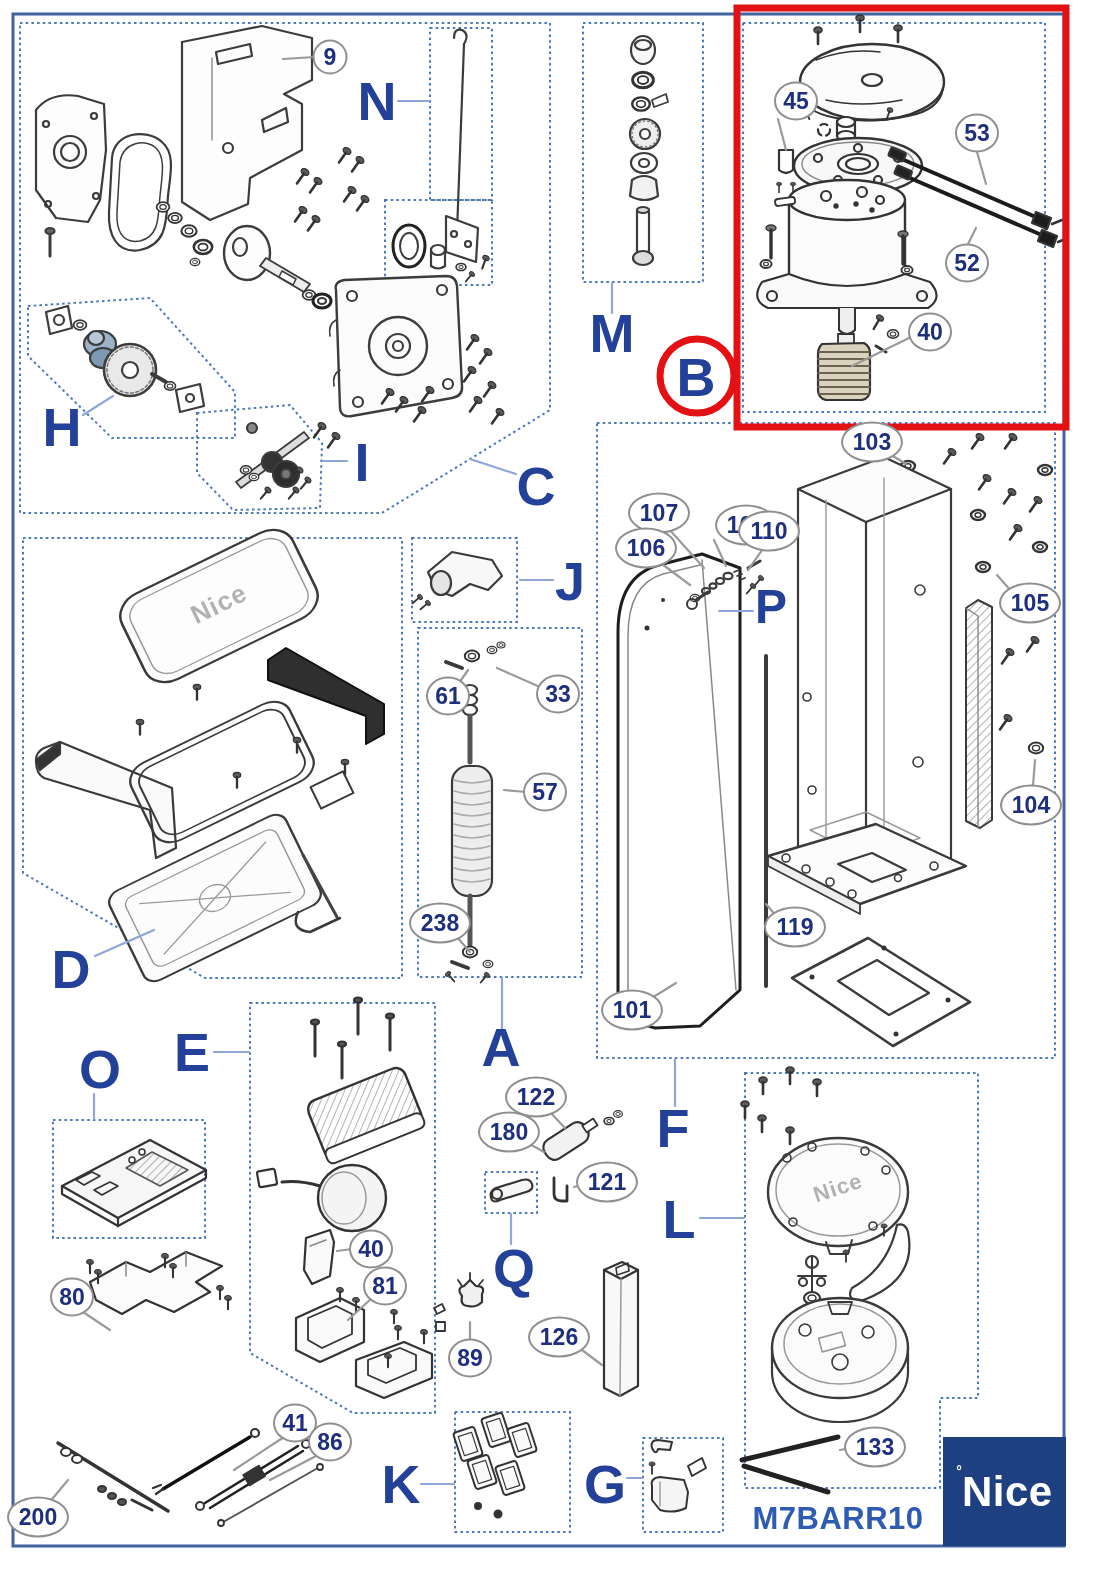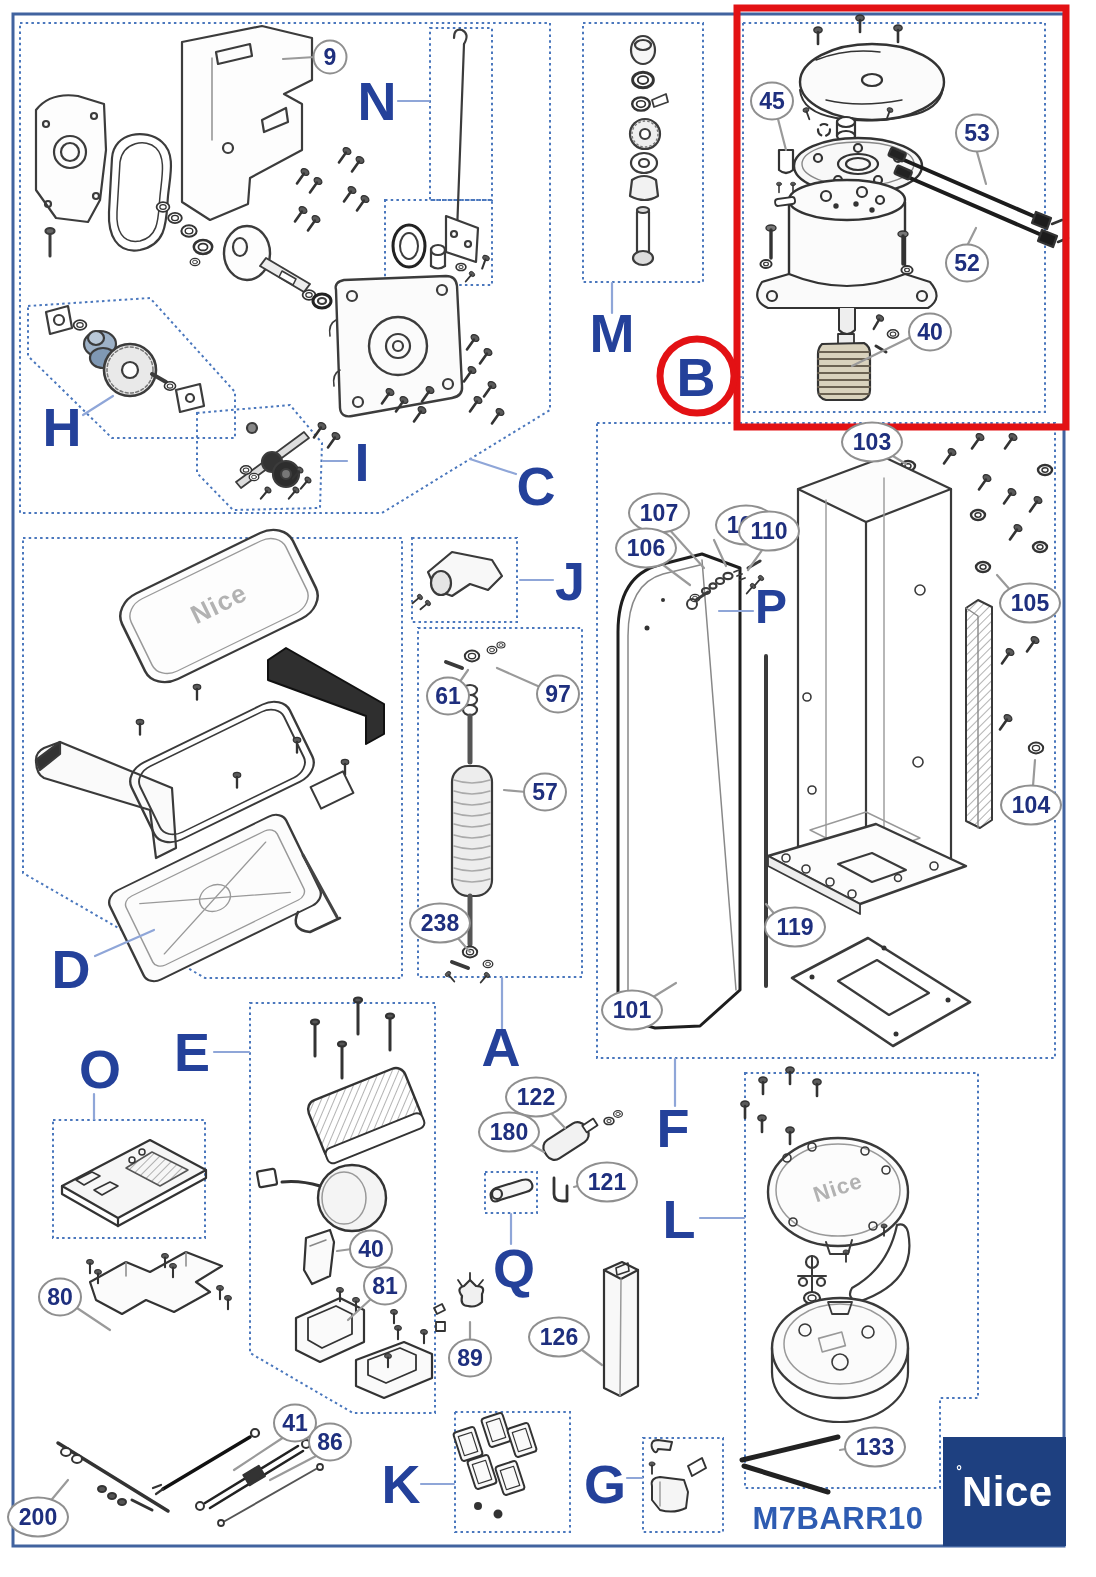--- a/index.html
+++ b/index.html
@@ -661,45 +661,45 @@
 <div class="sec" style="left:501px;top:1047px">A</div>
 <div class="sec" style="left:673px;top:1128px">F</div>
 <div class="sec" style="left:679px;top:1219px">L</div>
 <div class="sec" style="left:100px;top:1069px">O</div>
 <div class="sec" style="left:192px;top:1052px">E</div>
 <div class="sec" style="left:514px;top:1268px">Q</div>
 <div class="sec" style="left:401px;top:1484px">K</div>
 <div class="sec" style="left:605px;top:1484px">G</div>
 
 <div class="co" style="left:330px;top:57px;width:31px;height:31px">9</div>
-<div class="co" style="left:772px;top:101px;width:40px;height:35px">45</div>
+<div class="co" style="left:796px;top:101px;width:40px;height:35px">45</div>
 <div class="co" style="left:977px;top:133px;width:40px;height:35px">53</div>
 <div class="co" style="left:967px;top:263px;width:40px;height:35px">52</div>
 <div class="co" style="left:930px;top:332px;width:40px;height:35px">40</div>
 <div class="co" style="left:872px;top:442px;width:58px;height:37px">103</div>
 <div class="co" style="left:659px;top:513px;width:58px;height:37px">107</div>
 <div class="co" style="left:746px;top:525px;width:58px;height:37px">109</div>
 <div class="co" style="left:769px;top:531px;width:58px;height:37px">110</div>
 <div class="co" style="left:646px;top:548px;width:58px;height:37px">106</div>
 <div class="co" style="left:1030px;top:603px;width:58px;height:37px">105</div>
 <div class="co" style="left:1031px;top:805px;width:58px;height:37px">104</div>
 <div class="co" style="left:795px;top:927px;width:58px;height:37px">119</div>
 <div class="co" style="left:632px;top:1010px;width:58px;height:37px">101</div>
 <div class="co" style="left:448px;top:696px;width:40px;height:35px">61</div>
-<div class="co" style="left:558px;top:694px;width:40px;height:35px">97</div>
+<div class="co" style="left:558px;top:694px;width:40px;height:35px">33</div>
 <div class="co" style="left:545px;top:792px;width:40px;height:35px">57</div>
 <div class="co" style="left:440px;top:923px;width:58px;height:37px">238</div>
 <div class="co" style="left:536px;top:1097px;width:58px;height:37px">122</div>
 <div class="co" style="left:509px;top:1132px;width:58px;height:37px">180</div>
 <div class="co" style="left:607px;top:1182px;width:58px;height:37px">121</div>
 <div class="co" style="left:470px;top:1358px;width:40px;height:35px">89</div>
 <div class="co" style="left:559px;top:1337px;width:58px;height:37px">126</div>
 <div class="co" style="left:371px;top:1249px;width:40px;height:35px">40</div>
 <div class="co" style="left:385px;top:1286px;width:40px;height:35px">81</div>
-<div class="co" style="left:60px;top:1297px;width:40px;height:35px">80</div>
+<div class="co" style="left:72px;top:1297px;width:40px;height:35px">80</div>
 <div class="co" style="left:38px;top:1517px;width:58px;height:37px">200</div>
 <div class="co" style="left:295px;top:1423px;width:40px;height:35px">41</div>
 <div class="co" style="left:330px;top:1442px;width:40px;height:35px">86</div>
 <div class="co" style="left:875px;top:1447px;width:58px;height:37px">133</div>
 
 <div class="partlogo" style="left:219px;top:604px;font-size:26px;transform:translate(-50%,-50%) rotate(-26deg)">Nice</div>
 <div class="partlogo" style="left:838px;top:1188px;font-size:22px;transform:translate(-50%,-50%) rotate(-18deg)">Nice</div>
 
 <div id="model">M7BARR10</div>
 <div id="brandbox">

